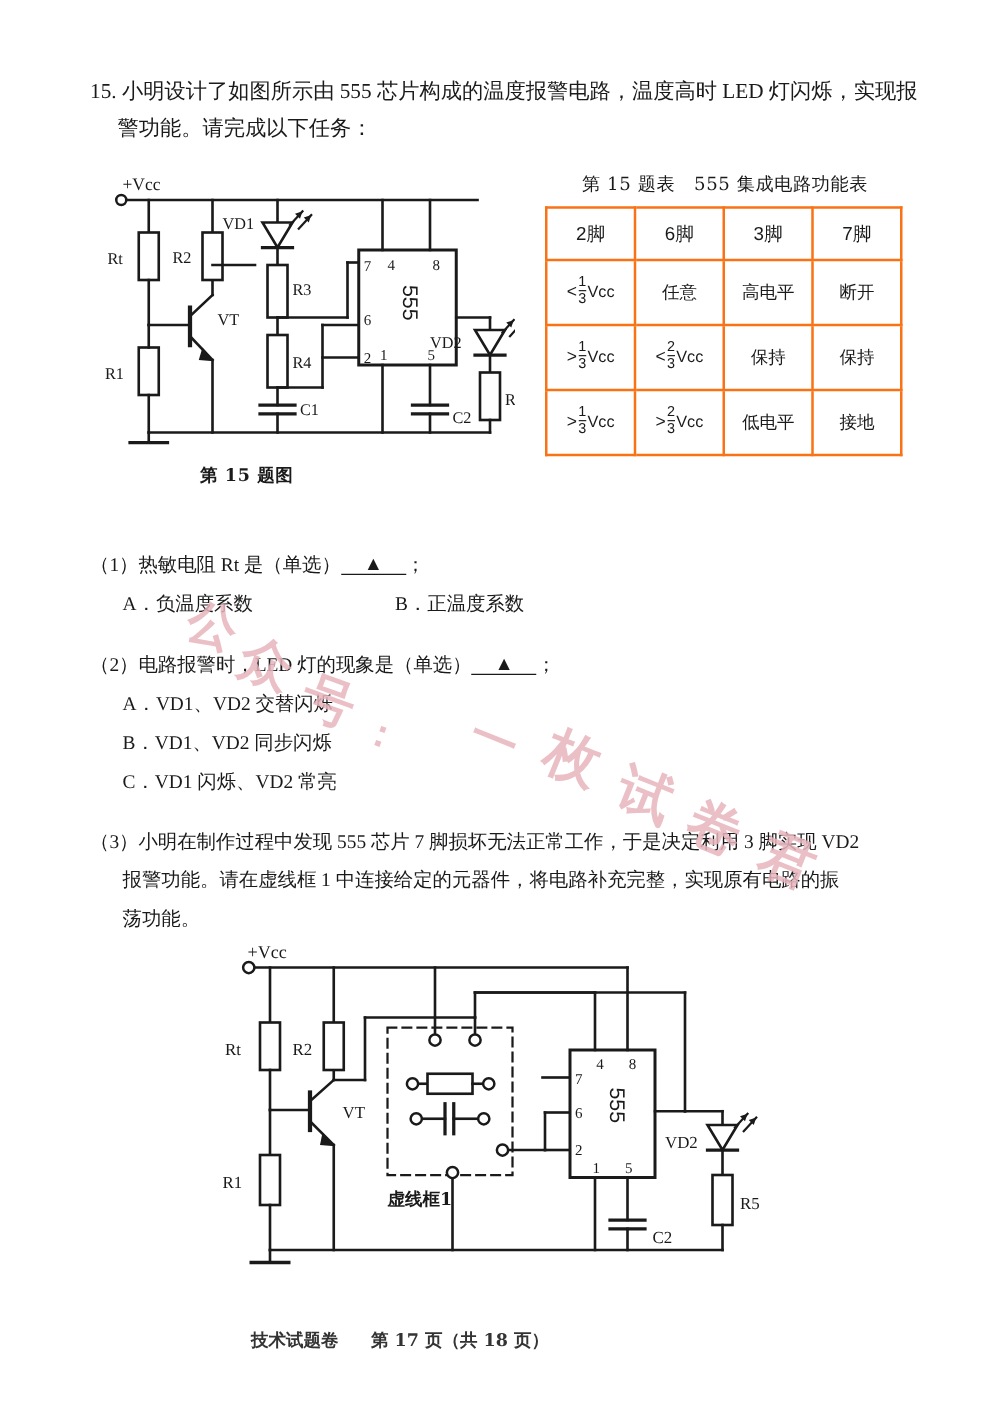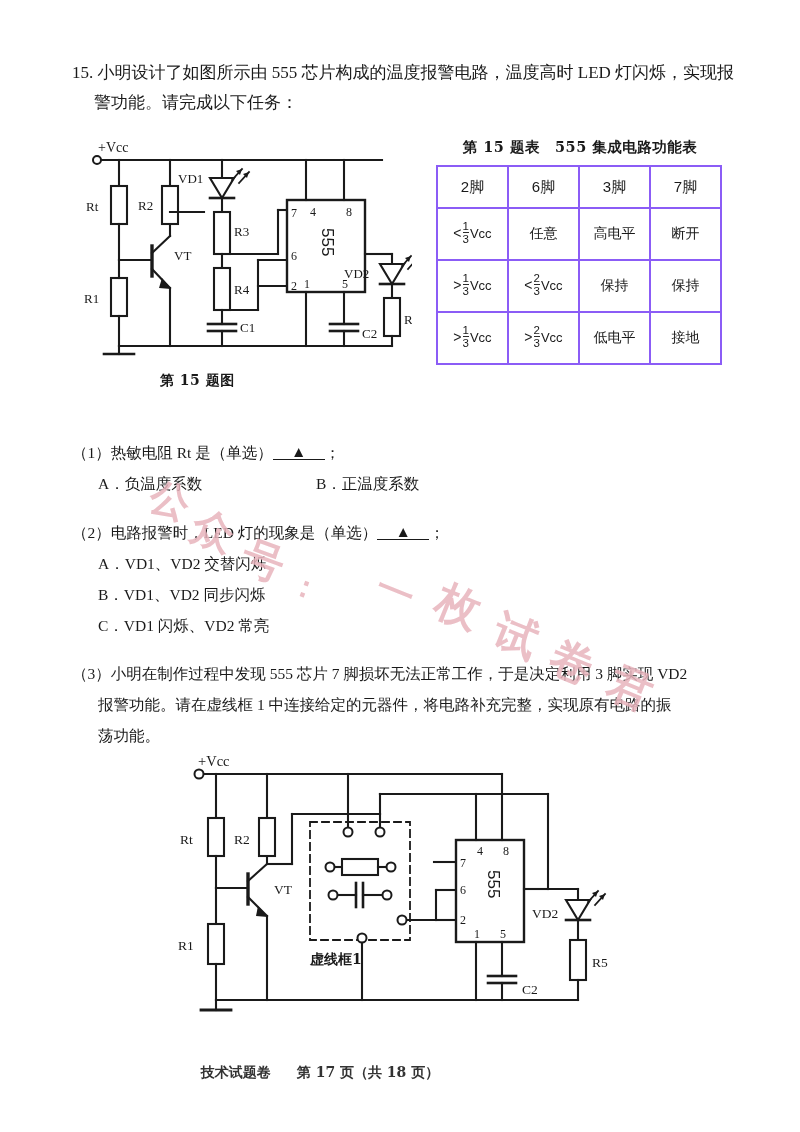--- a/index.html
+++ b/index.html
@@ -54,32 +54,32 @@
     border-bottom:1.6px solid #1a1a1a;
     position:relative;
     top:-1px;
     line-height:14px;
   }
   .hang{display:block;text-indent:0;padding-left:26px;}
 
   
   .tbl-wrap{position:absolute;left:430px;top:138px;width:300px;}
   .tbl-title{
-    font-size:14.5px;font-weight:700;
+    font-size:14.5px;font-weight:400;
     text-align:center;letter-spacing:.5px;
     font-family:"DejaVu Serif",serif;
     margin-bottom:8px;
   }
   table.fn{
     border-collapse:collapse;
     width:286px;margin-left:6px;
     table-layout:fixed;
   }
   table.fn td{
-    border:2px solid #8b5cf6;
+    border:2px solid #f97316;
     text-align:center;
     vertical-align:middle;
     height:48px;
     font-size:14px;
     font-family:"Liberation Sans","DejaVu Sans",sans-serif;
   }
   table.fn tr:first-child td{height:38px;font-size:15px;}
   .frac{
     display:inline-block;
     vertical-align:middle;

